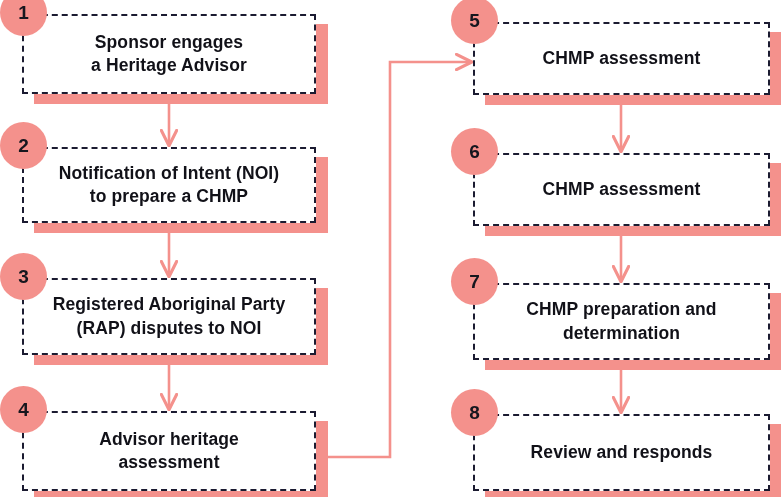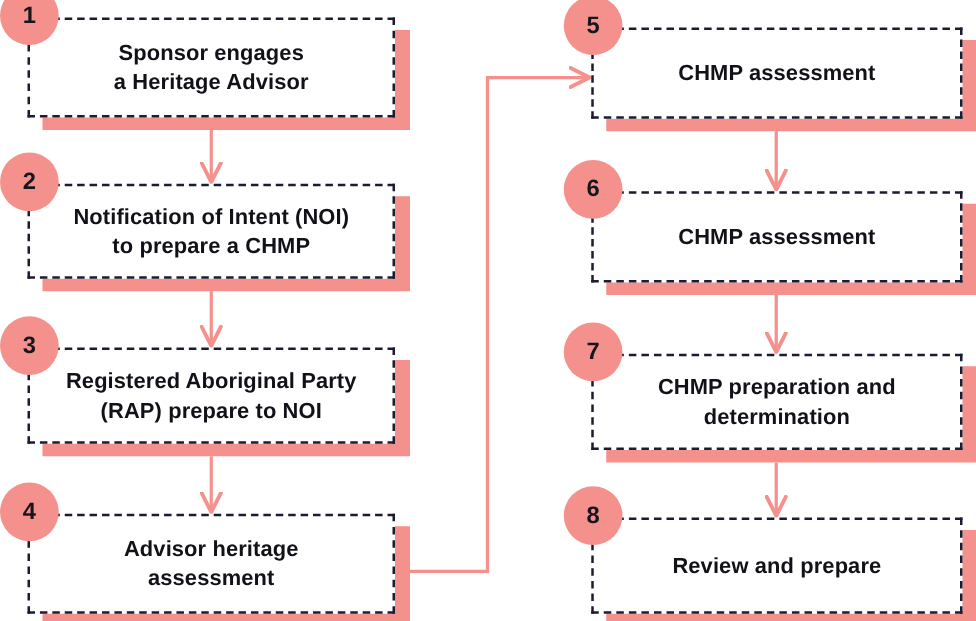--- a/index.html
+++ b/index.html
@@ -132,21 +132,21 @@
         <div class="step-box">
           <div class="step-label">Notification of Intent (NOI)
 to prepare a CHMP</div>
         </div>
         <div class="step-badge">2</div>
       </div>
       <div class="step" style="left: 22px; top: 278px; width: 294px; height: 77px;">
         <div class="step-shadow"></div>
         <div class="step-box">
           <div class="step-label">Registered Aboriginal Party
-(RAP) prepare to NOI</div>
+(RAP) disputes to NOI</div>
         </div>
         <div class="step-badge">3</div>
       </div>
       <div class="step" style="left: 22px; top: 411px; width: 294px; height: 80px;">
         <div class="step-shadow"></div>
         <div class="step-box">
           <div class="step-label">Advisor heritage
 assessment</div>
         </div>
         <div class="step-badge">4</div>
@@ -169,19 +169,19 @@
         <div class="step-shadow"></div>
         <div class="step-box">
           <div class="step-label">CHMP preparation and
 determination</div>
         </div>
         <div class="step-badge">7</div>
       </div>
       <div class="step" style="left: 473px; top: 414px; width: 297px; height: 77px;">
         <div class="step-shadow"></div>
         <div class="step-box">
-          <div class="step-label">Review and prepare</div>
+          <div class="step-label">Review and responds</div>
         </div>
         <div class="step-badge">8</div>
       </div>
     </div>
 
 </div>
 
 </body></html>

